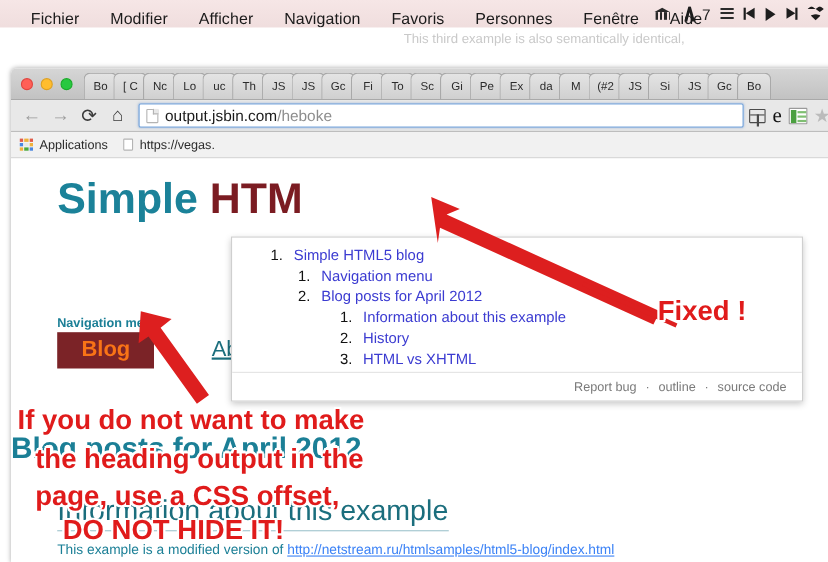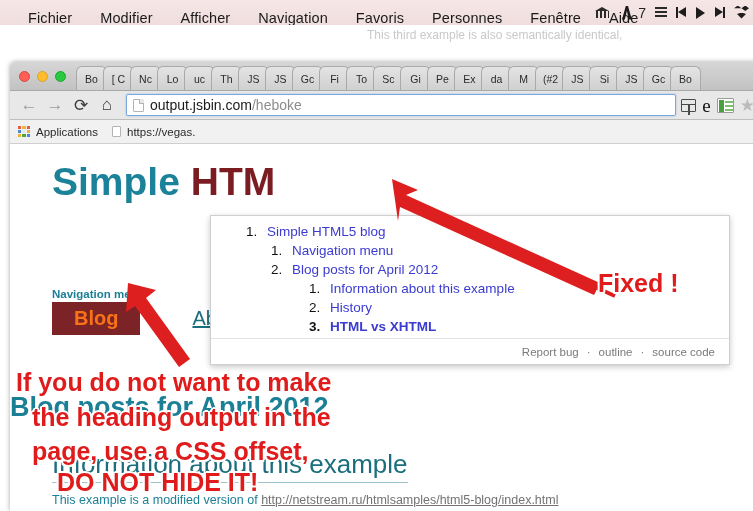--- a/index.html
+++ b/index.html
@@ -141,21 +141,21 @@
   }
   .nav-link {
     color:#1b6e7d; font-size:20px; text-decoration:underline; font-weight:normal;
     line-height:1.25;
   }
   .na-about { margin-left:52px; }
   .na-contact { margin-left:54px; }
   .h-blogposts { position:absolute; left:0px; top:248px; width:420px; font-size:27px; color:#1b7f96; font-weight:bold; white-space:nowrap;}
   .h-info { position:absolute; left:42px; top:305px; font-size:26px; color:#1b6e7d; font-weight:normal; white-space:nowrap; border-bottom:1px solid #9fc4cd; padding-bottom:2px; }
   .p-modified { position:absolute; left:42px; top:349px; font-size:12.5px; color:#1b7f96; white-space:nowrap; }
-  .p-modified a { color:#737373; text-decoration:underline; }
+  .p-modified a { color:#3b82f6; text-decoration:underline; }
 
   
   .jsbin-panel {
     position:absolute; left:200px; top:71px; width:520px; height:150px;
     background:#fff; border:1px solid #cfcfcf;
     box-shadow: 0 2px 6px rgba(0,0,0,0.22);
     overflow:hidden;
   }
   .outline-row { position:absolute; font-size:13.5px; color:#3b3bd1; white-space:nowrap; }
   .outline-row .num { color:#111; }
@@ -334,21 +334,21 @@
           <span style="margin-left:6px">Blog posts for April 2012</span>
         </div>
         <div class="outline-row" style="left:98px; top:65px;">
           <span class="num">1.</span>
           <span style="margin-left:6px">Information about this example</span>
         </div>
         <div class="outline-row" style="left:98px; top:84px;">
           <span class="num">2.</span>
           <span style="margin-left:6px">History</span>
         </div>
-        <div class="outline-row" style="left:98px; top:103px;font-weight:bold;">
+        <div class="outline-row" style="left:98px; top:103px;">
           <span class="num">3.</span>
           <span style="margin-left:6px">HTML vs XHTML</span>
         </div>
         <div class="outline-row" style="left:60px; top:127px;">
           <span class="num">3.</span>
           <span style="margin-left:6px">Tag cloud</span>
         </div>
 
         <div class="jsbin-footer">
           <span>Report bug</span>

